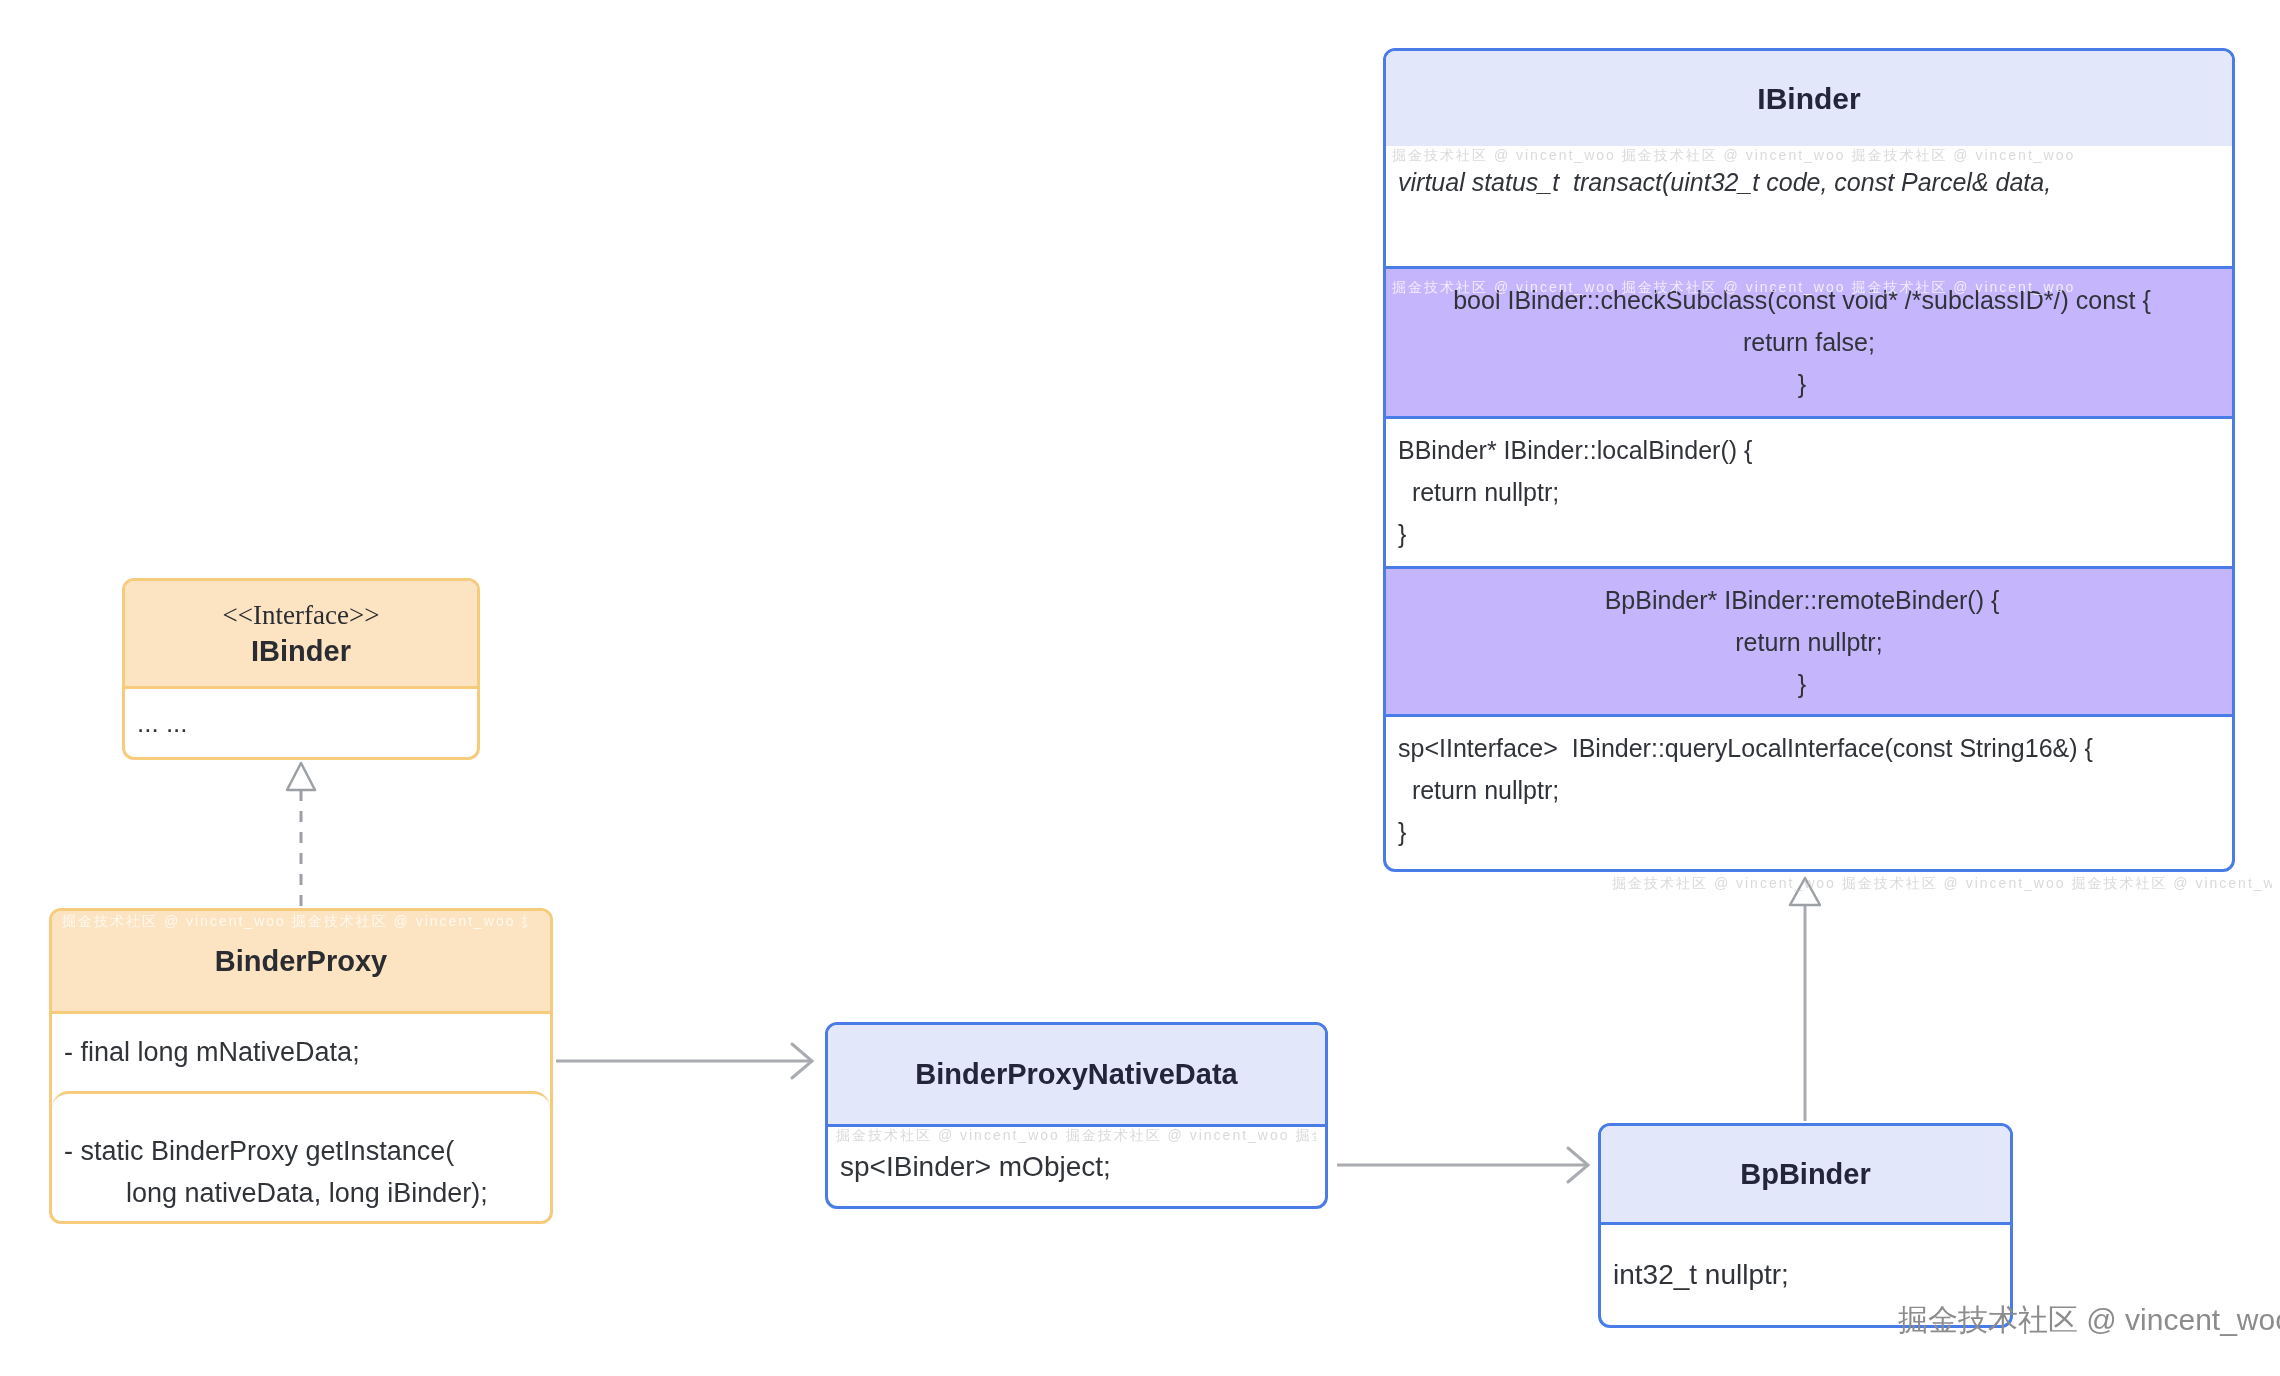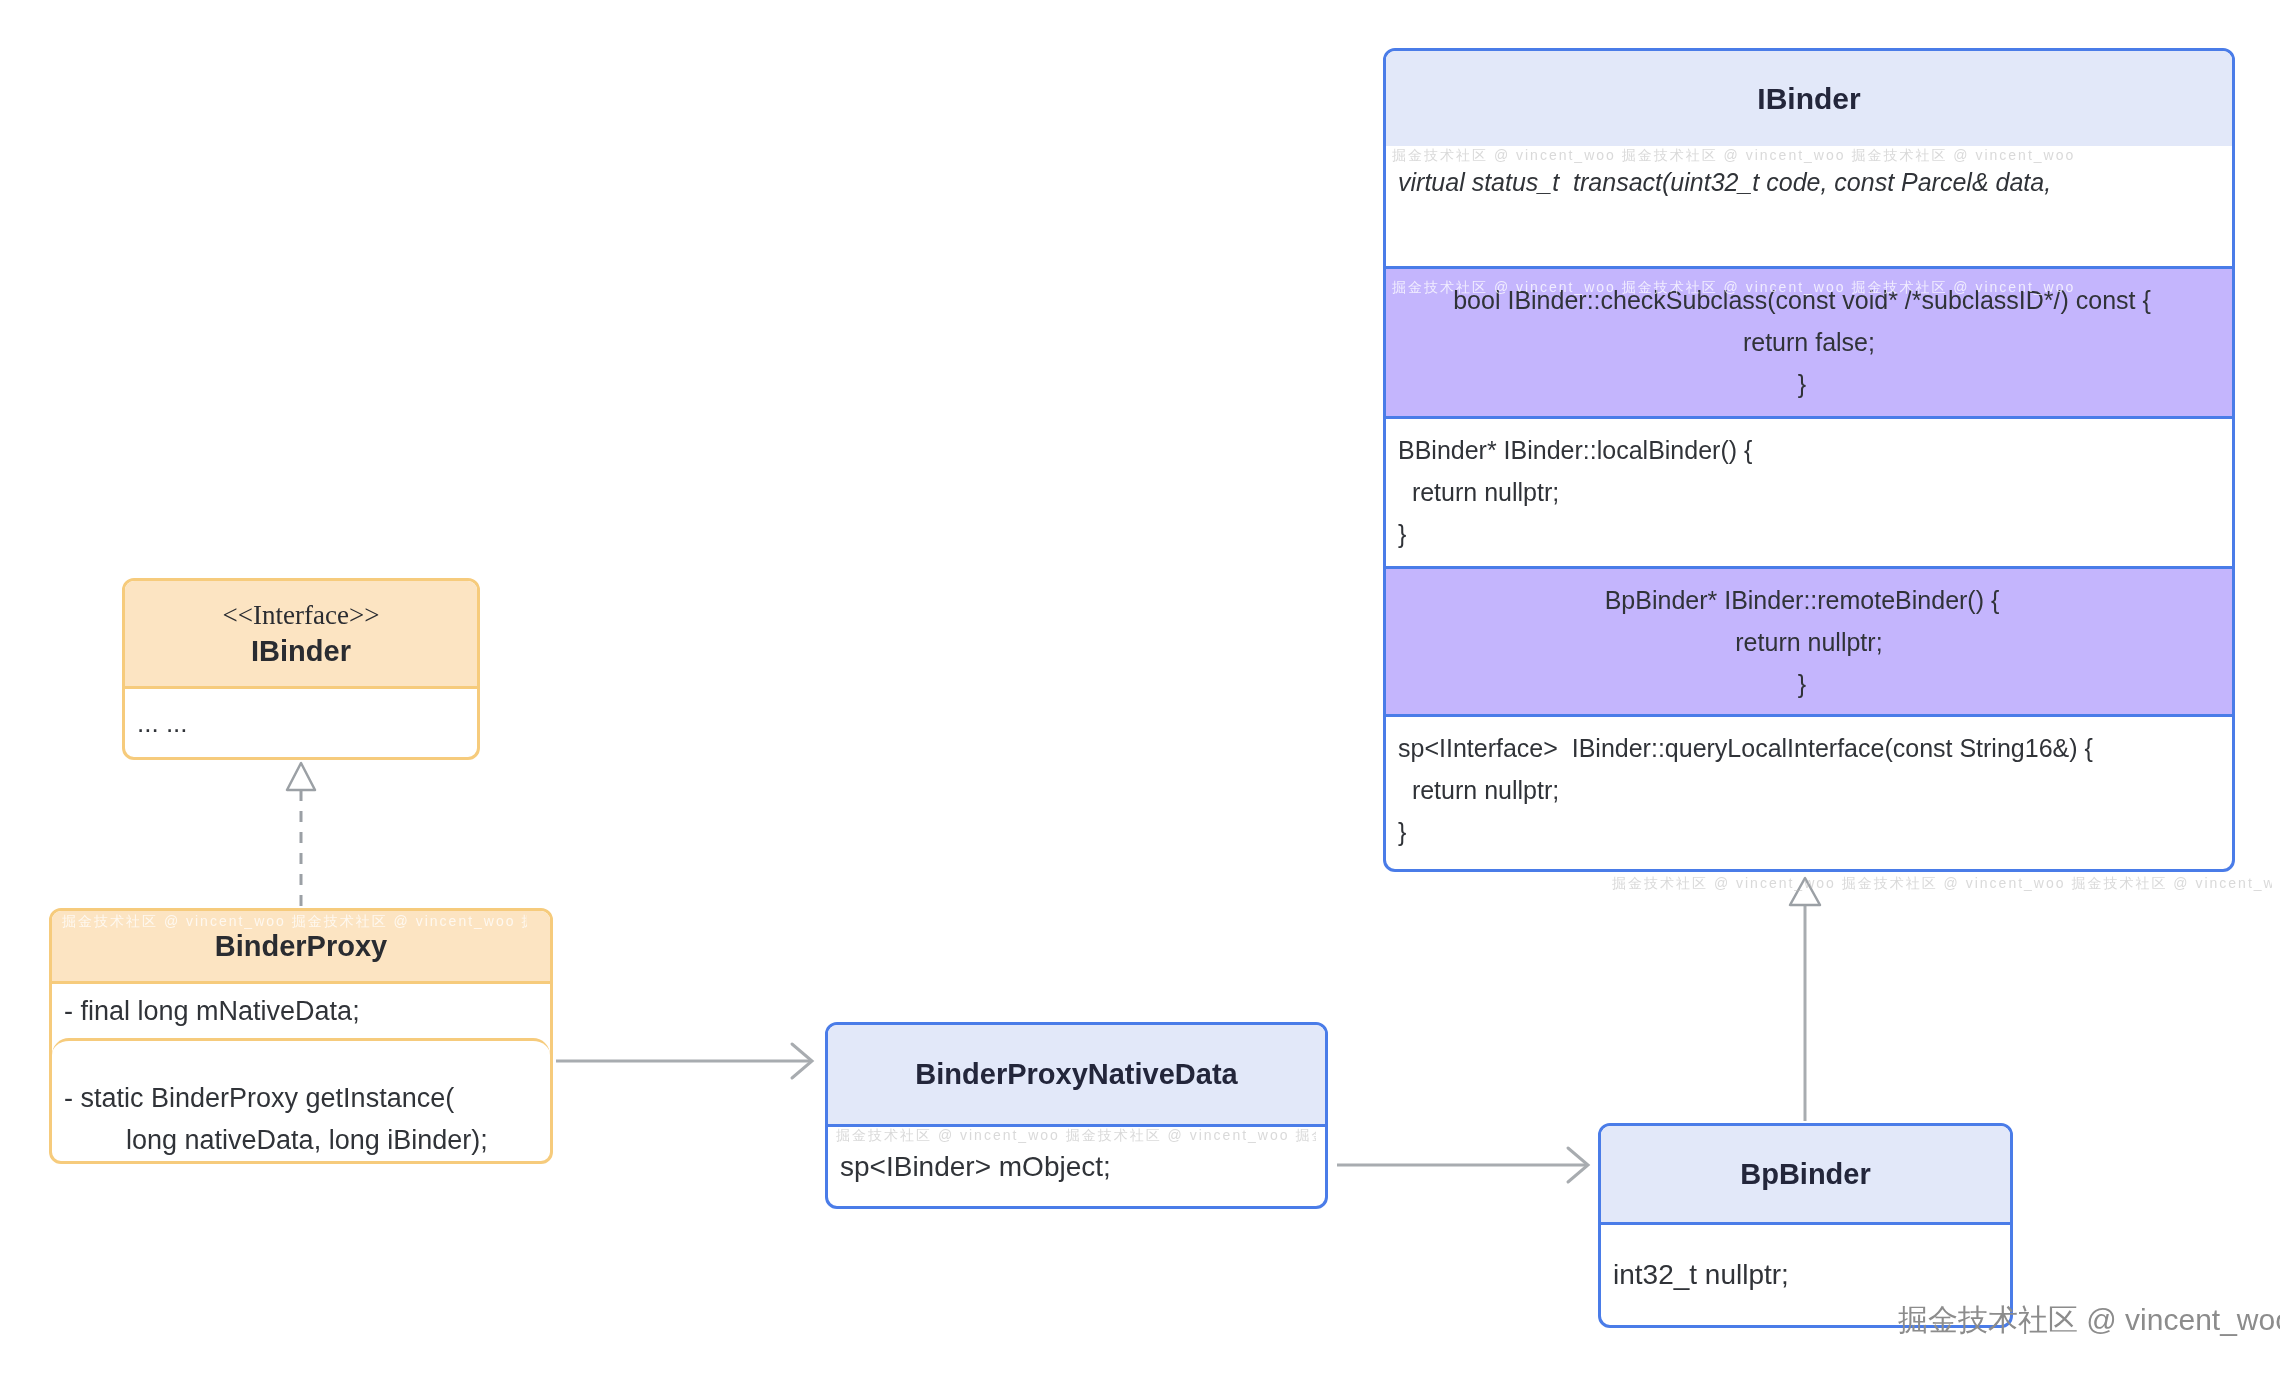--- a/index.html
+++ b/index.html
@@ -71,21 +71,21 @@
   <div id="interface-ibinder" class="uml orange" style="left:122px;top:578px;width:358px;height:182px;display:flex;flex-direction:column;">
     <div class="hdr" style="height:105px;">
       <span class="stereo">&lt;&lt;Interface&gt;&gt;</span>
       <span class="if-title">IBinder</span>
     </div>
     <div class="sec body-line" style="flex:1;font-size:26px;">
       <span class="code">... ...</span>
     </div>
   </div>
 
-  <div id="binder-proxy" class="uml orange" style="left:49px;top:908px;width:504px;height:256px;display:flex;flex-direction:column;">
+  <div id="binder-proxy" class="uml orange" style="left:49px;top:908px;width:504px;height:316px;display:flex;flex-direction:column;">
     <div class="hdr" style="height:100px;font-size:29px;">
       <span>BinderProxy</span>
     </div>
     <div class="sec body-line" style="height:80px;font-size:27px;">
       <span class="code">- final long mNativeData;</span>
     </div>
     <div class="sec" style="flex:1;font-size:27px;line-height:42px;padding:36px 0 0 12px;border-radius:17px;">
       <div class="code">- static BinderProxy getInstance(</div>
       <div class="code" style="padding-left:62px;">long nativeData, long iBinder);</div>
     </div>

